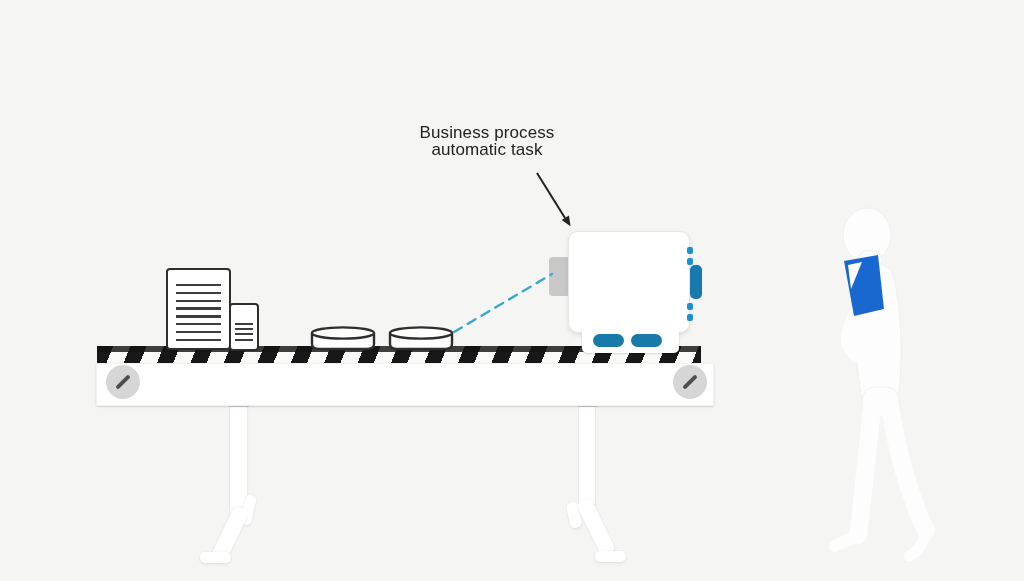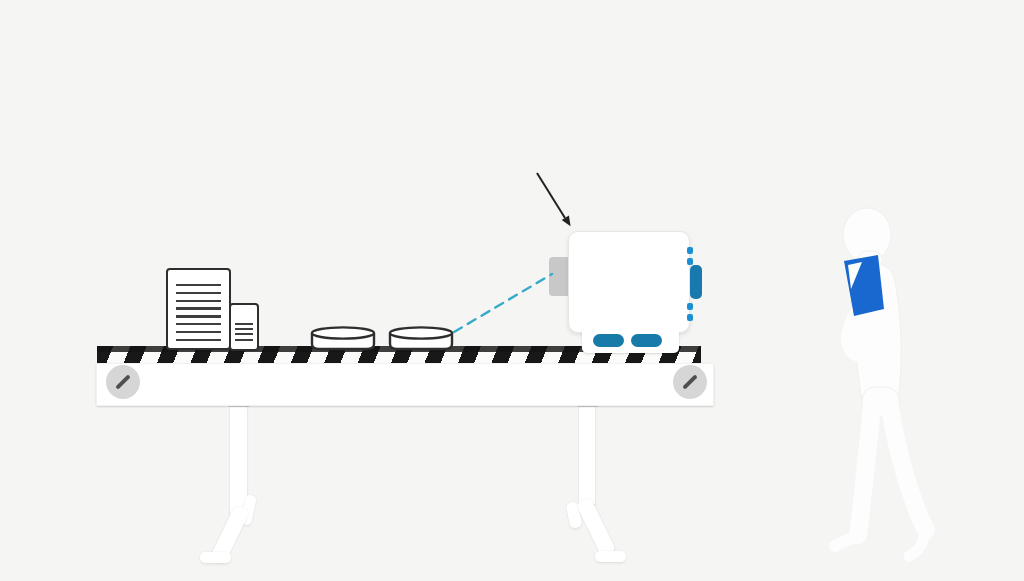--- a/index.html
+++ b/index.html
@@ -102,20 +102,22 @@
 
   
   .person{left:820px;top:205px;z-index:1;}
 </style>
 </head>
 <body>
 
 <div class="scene">
 
   <div class="abs annotation">
+    <div>Business process</div>
+    <div>automatic task</div>
   </div>
 
   <svg class="abs arrow" width="50" height="64" viewBox="0 0 50 64">
     <line x1="6" y1="4" x2="34" y2="49" stroke="#222" stroke-width="2"></line>
     <polygon points="39.6,57.2 37.9,46.5 30.7,50.9" fill="#222"></polygon>
   </svg>
 
   <div class="abs doc-small">
     <div class="doc-lines"></div>
   </div>

